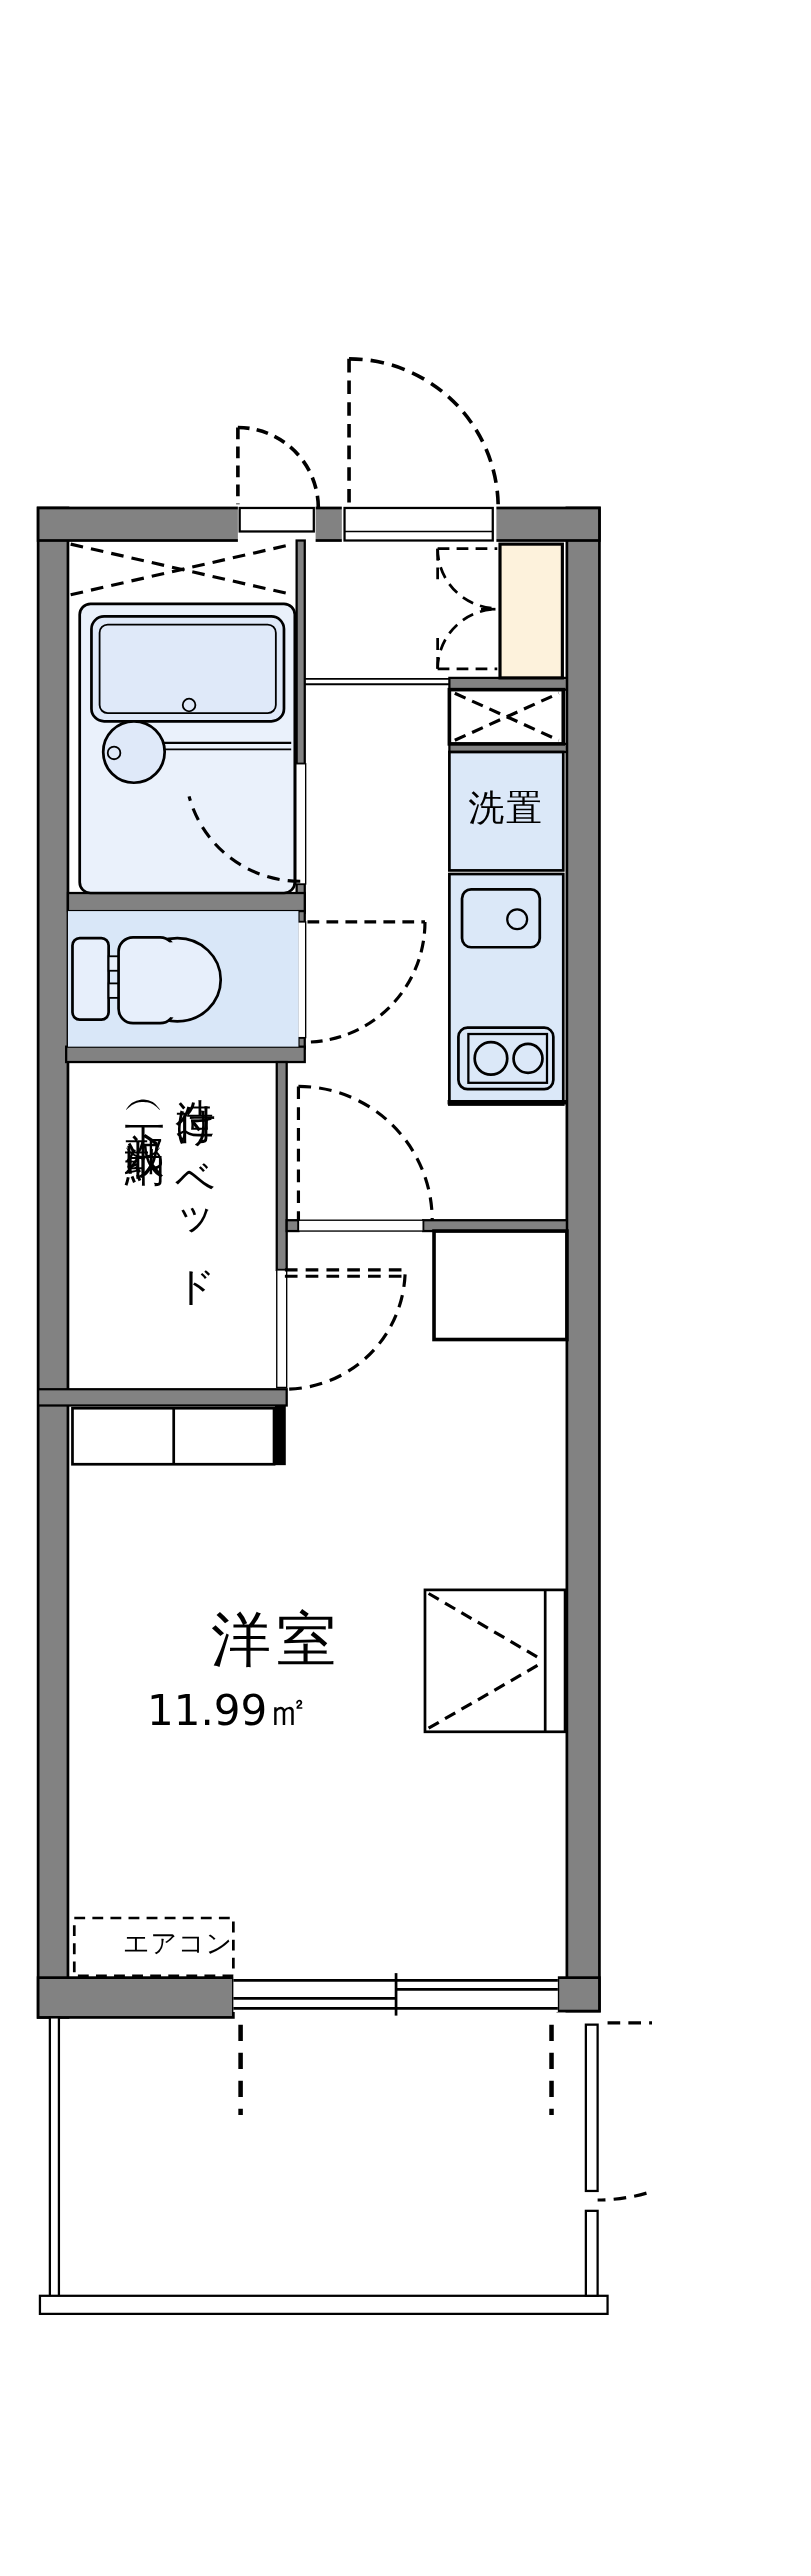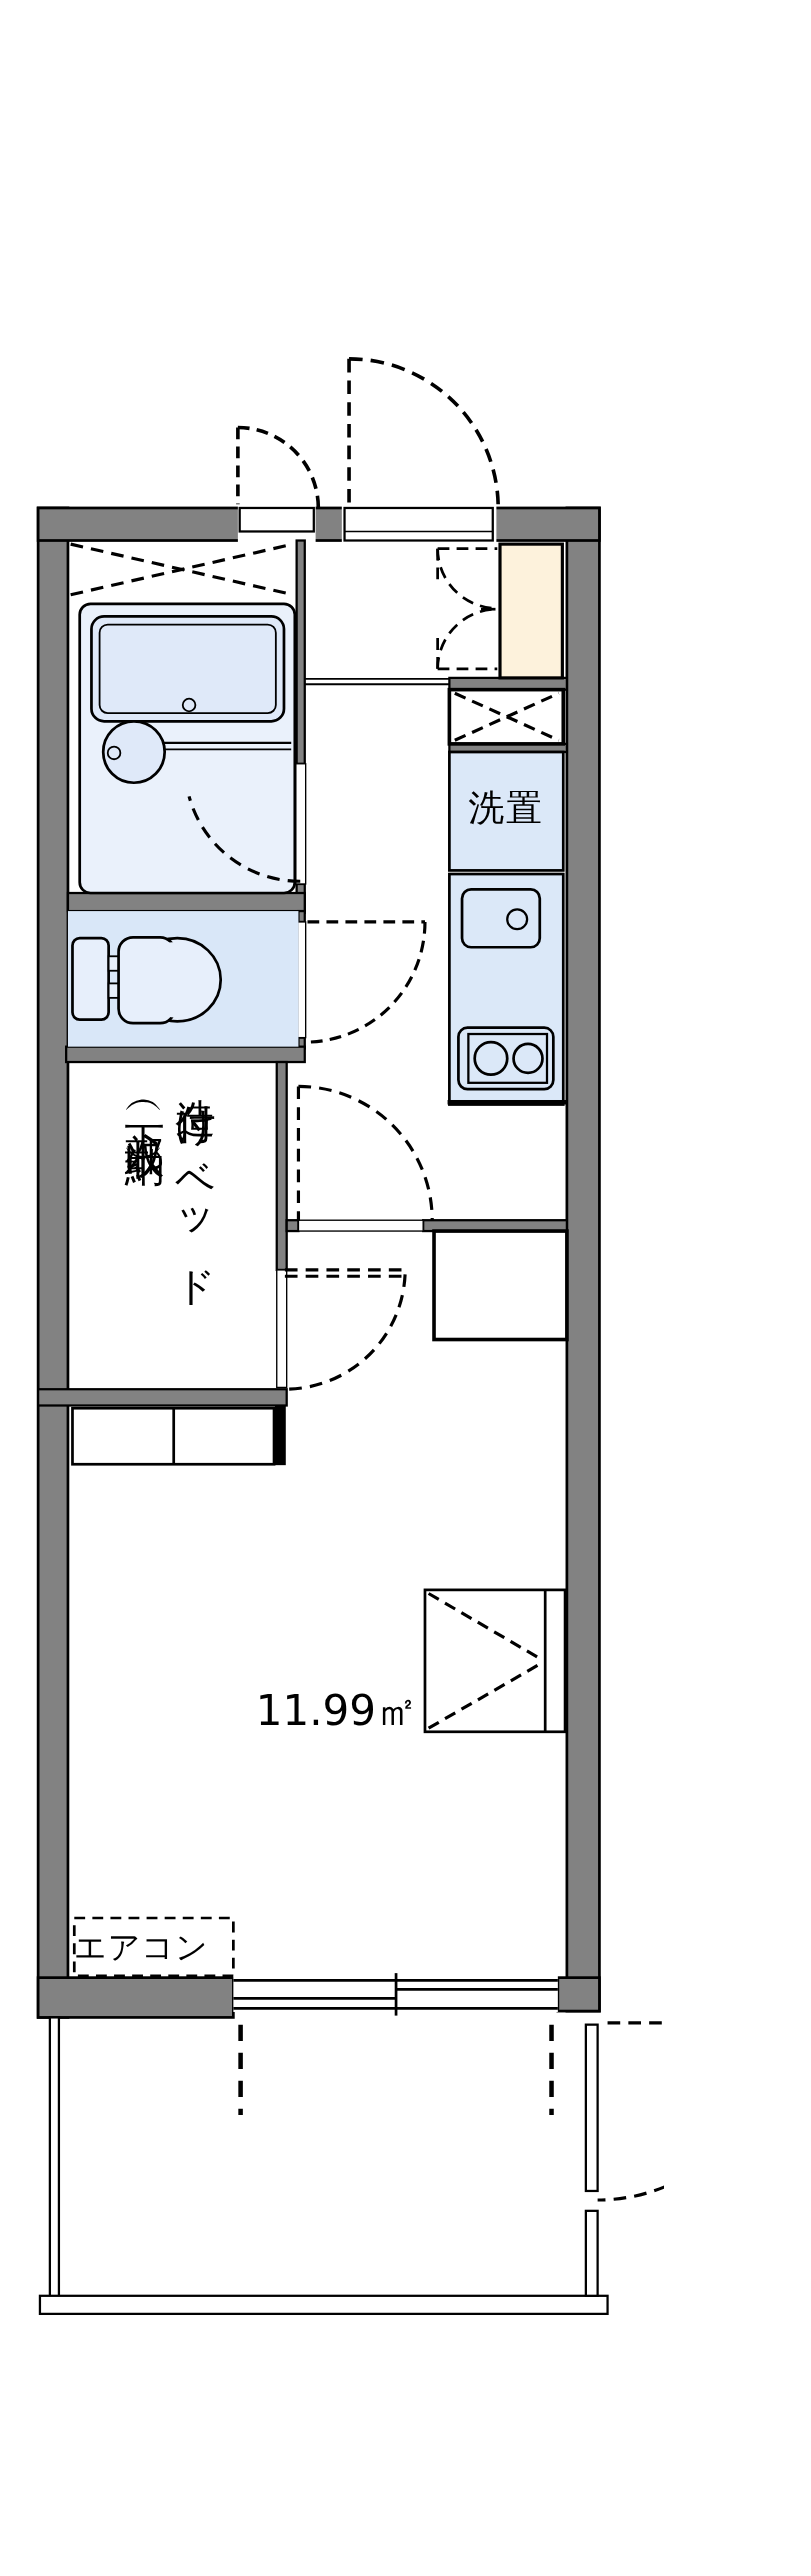--- a/index.html
+++ b/index.html
@@ -1,34 +1,33 @@
 <!DOCTYPE html>
 <html style="font-size:14.5px"><head>
 <meta charset="utf-8">
 <style>
   html,body{margin:0;padding:0;background:#fff;}
   .canvas{
     position:relative;width:652px;height:2576px;background:#ffffff;
     font-family:"DejaVu Sans","Liberation Sans",sans-serif;color:#000;
     overflow:hidden;
-    padding-left:12px;
   }
   .canvas svg{position:absolute;left:0;top:0;}
   .lbl{position:absolute;color:#000;}
   .lbl-washer{left:449px;top:784px;width:114px;text-align:center;font-size:36px;letter-spacing:1.8px;}
   .lbl-bed{
     left:118px;top:1067px;width:103px;height:316px;
     writing-mode:vertical-rl;font-size:40px;line-height:51px;letter-spacing:7.2px;
   }
   .lbl-bed span{display:block;}
   .lbl-bed .col2{padding-top:20px;}
   .lbl-room{left:159px;top:1600px;width:235px;text-align:center;font-size:60px;letter-spacing:5.4px;}
-  .lbl-m2{left:147px;top:1683px;width:271px;text-align:right;font-size:42px;}
+  .lbl-m2{left:147px;top:1683px;width:271px;text-align:left;font-size:42px;}
   .lbl-jo{left:147px;top:1741px;width:271px;text-align:center;font-size:42px;}
-  .lbl-aircon{left:74px;top:1926px;width:159px;text-align:left;font-size:32px;letter-spacing:0.9px;}
+  .lbl-aircon{left:74px;top:1926px;width:159px;text-align:right;font-size:26px;letter-spacing:0.9px;}
 </style>
 </head>
 <body>
 
 <div class="canvas">
 
 <svg width="812" height="2576" viewBox="0 0 898 2850">
 
   <g fill="#828282" stroke="#000" stroke-width="3">
     <rect x="42" y="562" width="33" height="1670"></rect>
@@ -170,17 +169,18 @@
 
 </svg>
 
 <div class="lbl lbl-washer">洗置</div>
 
 <div class="lbl lbl-bed">
   <span class="col1">造付けベッド</span>
   <span class="col2">（下部収納）</span>
 </div>
 
+<div class="lbl lbl-room">洋室</div>
 <div class="lbl lbl-m2">11.99㎡</div>
 <div class="lbl lbl-aircon">エアコン</div>
 
 </div>
 
 
 </body></html>

